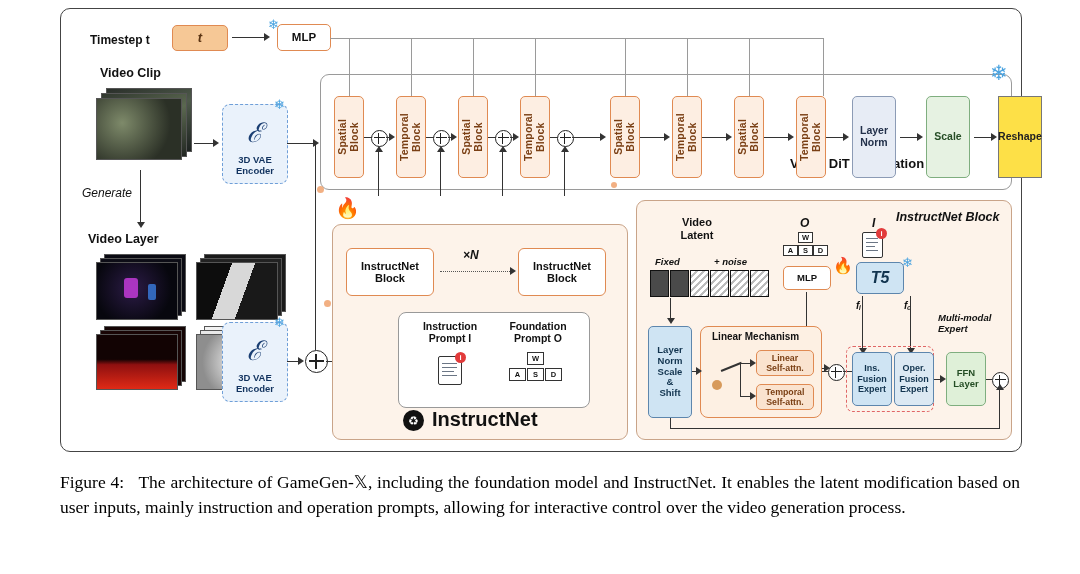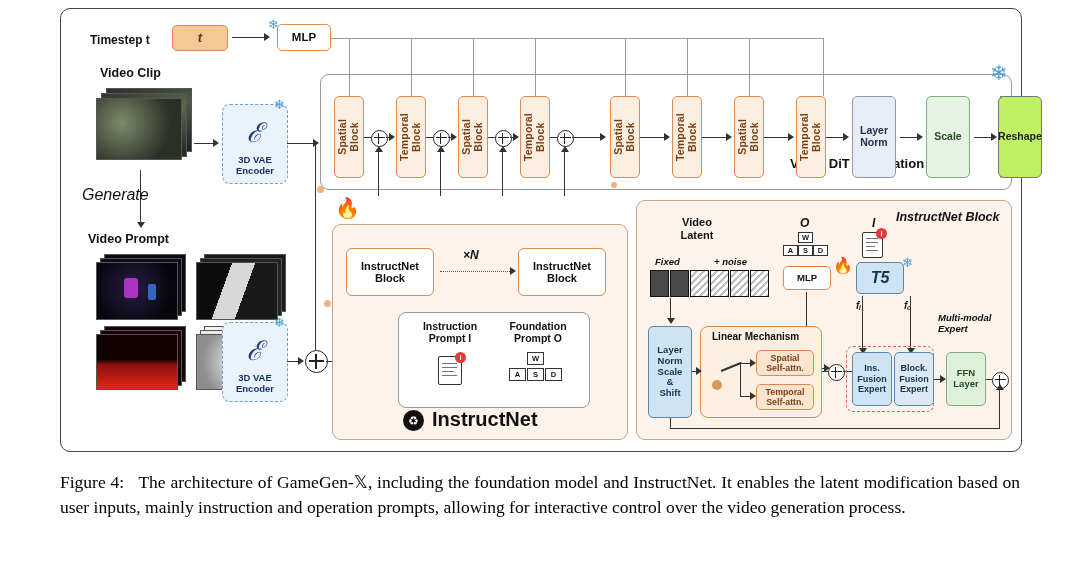--- a/index.html
+++ b/index.html
@@ -32,22 +32,22 @@
   }
   .grayblk{
     width:44px;height:82px;border:1.3px solid #8c9bb5;border-radius:5px;
     background:#e7ecf5;color:#22304a;font-size:10.5px;font-weight:bold;
   }
   .greenblk{
     width:44px;height:82px;border:1.3px solid #7fae7f;border-radius:5px;
     background:#e6f2e2;color:#264d26;font-size:10.5px;font-weight:bold;
   }
   .whiteblk{
-    width:44px;height:82px;border:1.3px solid #777;border-radius:6px;
-    background:#bef264;color:#222;font-size:10.5px;font-weight:bold;
+    width:44px;height:82px;border:1.3px solid #777;border-radius:0;
+    background:#fde047;color:#222;font-size:10.5px;font-weight:bold;
   }
 
   
   .plus{
     position:absolute;width:15px;height:15px;border-radius:50%;
     border:1.4px solid #222;background:#fff;
   }
   .plus:before,.plus:after{
     content:"";position:absolute;background:#222;
   }
@@ -191,23 +191,23 @@
       <span>3D VAE</span><br><span>Encoder</span>
     </div>
   </div>
   <div class="snow" style="left:274px;top:98px;">❄</div>
 
   <div class="arrow h" style="left:287px;top:143px;width:30px;"></div>
   <div class="ah" style="left:313px;top:139px;"></div>
 
   <div class="arrow v" style="left:140px;top:170px;height:54px;"></div>
   <div class="av-down" style="left:136.5px;top:222px;"></div>
-  <div class="it" style="position:absolute;left:82px;top:186px;font-size:16px;color:#111;">Generate</div>
-
-  <div class="lbl" style="left:88px;top:232px;font-size:12.5px;">Video Prompt</div>
+  <div class="it" style="position:absolute;left:82px;top:186px;font-size:12px;color:#111;">Generate</div>
+
+  <div class="lbl" style="left:88px;top:232px;font-size:12.5px;">Video Layer</div>
   <div class="imgstack" style="left:96px;top:254px;width:100px;height:68px;">
     <div class="lyr" style="left:8px;top:0;width:80px;height:56px;background:#0a0a12;"></div>
     <div class="lyr" style="left:4px;top:4px;width:80px;height:56px;background:#0d0d16;"></div>
     <div class="lyr" style="left:0px;top:8px;width:80px;height:56px;background:radial-gradient(circle at 45% 45%,#2b1b46,#07070e 72%);"></div>
     <div style="position:absolute;left:28px;top:24px;width:14px;height:20px;background:#c23bd8;opacity:.85;border-radius:3px;"></div>
     <div style="position:absolute;left:52px;top:30px;width:8px;height:16px;background:#3a7de0;opacity:.8;border-radius:2px;"></div>
   </div>
   <div class="imgstack" style="left:196px;top:254px;width:96px;height:68px;">
     <div class="lyr" style="left:8px;top:0;width:80px;height:56px;background:#1a1a1a;"></div>
     <div class="lyr" style="left:4px;top:4px;width:80px;height:56px;background:#222;"></div>
@@ -438,21 +438,21 @@
   <div class="bluebox" style="left:648px;top:326px;width:44px;height:92px;font-size:9.5px;white-space:pre-line;">Layer
 Norm
 Scale
 &amp;
 Shift</div>
   <div class="arrow v" style="left:670px;top:298px;height:22px;"></div>
     <div class="av-down" style="left:666.5px;top:318px;"></div>
 
   <div class="panel" style="left:700px;top:326px;width:122px;height:92px;border-color:#e08a52;border-radius:8px;background:#fdf0e3;"></div>
   <div class="lbl" style="left:712px;top:331px;font-size:10px;">Linear Mechanism</div>
-  <div class="orangebox" style="left:756px;top:350px;width:58px;height:26px;font-size:8.8px;white-space:pre-line;">Spatial
+  <div class="orangebox" style="left:756px;top:350px;width:58px;height:26px;font-size:8.8px;white-space:pre-line;">Linear
 Self-attn.</div>
   <div class="orangebox" style="left:756px;top:384px;width:58px;height:26px;font-size:8.8px;white-space:pre-line;">Temporal
 Self-attn.</div>
   <div style="position:absolute;left:712px;top:380px;width:10px;height:10px;border-radius:50%;background:#d79a5b;"></div>
   <div style="position:absolute;left:721px;top:370px;width:22px;height:1.6px;background:#333;transform:rotate(-22deg);transform-origin:left center;"></div>
   <div style="position:absolute;left:740px;top:363px;width:1.4px;height:34px;background:#333;"></div>
   <div class="arrow h" style="left:740px;top:363px;width:14px;"></div>
     <div class="ah" style="left:750px;top:359px;"></div>
   <div class="arrow h" style="left:740px;top:396px;width:14px;"></div>
     <div class="ah" style="left:750px;top:392px;"></div>
@@ -461,21 +461,21 @@
 
   <div class="plus" style="left:828px;top:364px;"></div>
   <div class="arrow h" style="left:822px;top:371px;width:6px;"></div>
   <div class="arrow h" style="left:843px;top:371px;width:12px;"></div>
     <div class="ah" style="left:852px;top:367px;"></div>
 
   <div class="dashred" style="left:846px;top:346px;width:88px;height:66px;"></div>
   <div class="bluebox" style="left:852px;top:352px;width:40px;height:54px;font-size:9px;white-space:pre-line;">Ins.
 Fusion
 Expert</div>
-  <div class="bluebox" style="left:894px;top:352px;width:40px;height:54px;font-size:9px;white-space:pre-line;background:#dce9f3;">Block.
+  <div class="bluebox" style="left:894px;top:352px;width:40px;height:54px;font-size:9px;white-space:pre-line;background:#dce9f3;">Oper.
 Fusion
 Expert</div>
   <div class="lbl it" style="left:938px;top:312px;font-size:9.5px;line-height:1.2;white-space:pre-line;">Multi-modal
 Expert</div>
 
   <div class="greenbox" style="left:946px;top:352px;width:40px;height:54px;font-size:9.5px;white-space:pre-line;">FFN
 Layer</div>
   <div class="arrow h" style="left:934px;top:379px;width:10px;"></div>
     <div class="ah" style="left:940px;top:375px;"></div>
 

